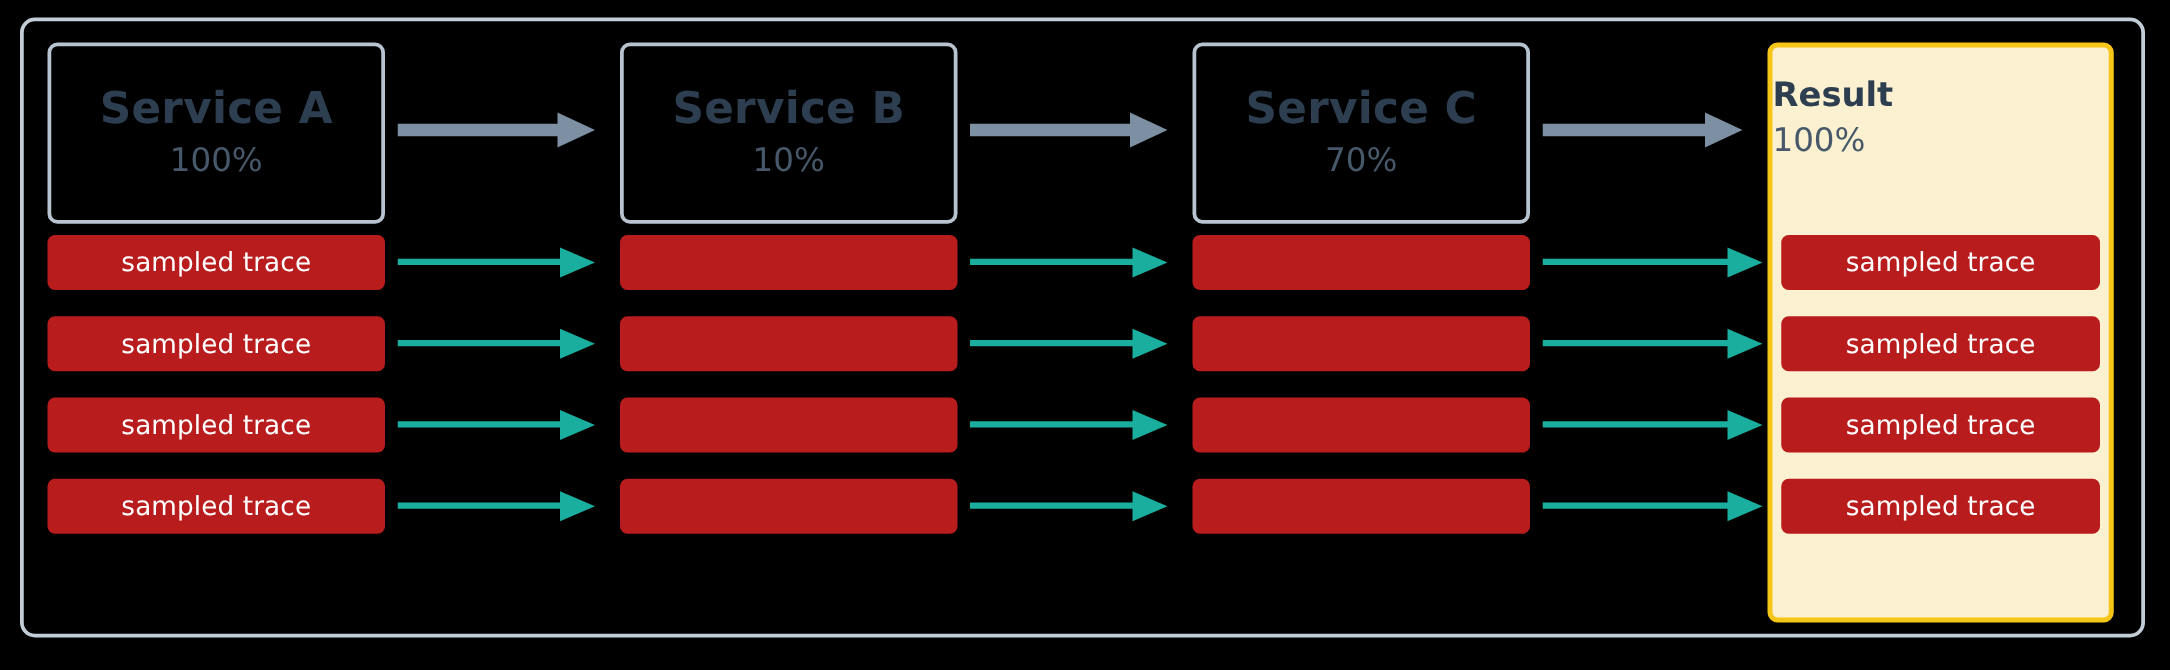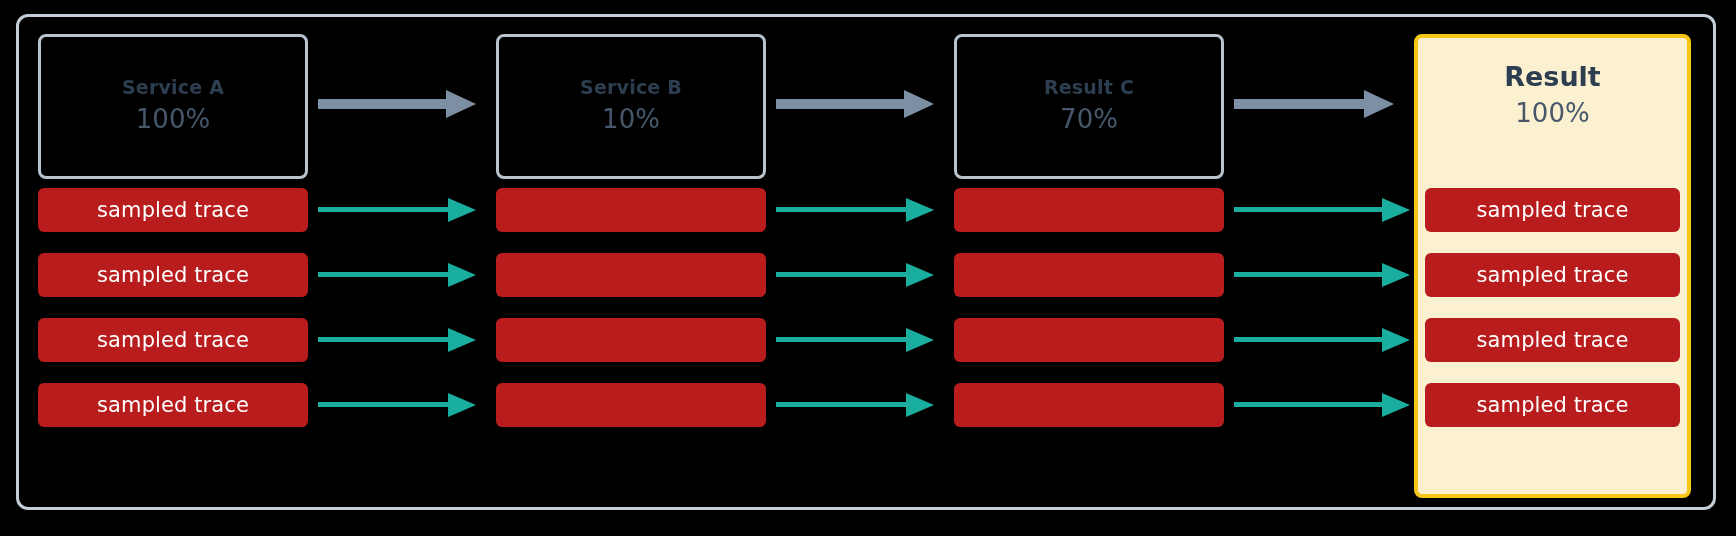--- a/index.html
+++ b/index.html
@@ -41,21 +41,21 @@
     border: 3px solid #b7c3ce;
     border-radius: 8px;
     background: transparent;
     display: flex;
     flex-direction: column;
     align-items: center;
     justify-content: center;
     text-align: center;
   }
   .service-title {
-    font-size: 19px;
+    font-size: 35px;
     font-weight: 700;
     color: #2c3e50;
     letter-spacing: 0.2px;
     line-height: 1.25;
   }
   .service-pct {
     font-size: 26px;
     font-weight: 400;
     color: #46586a;
     line-height: 1.35;
@@ -68,21 +68,20 @@
     box-sizing: border-box;
     border: 4px solid #f5c518;
     border-radius: 8px;
     background: #fbf0cf;
   }
   .result-head {
     position: absolute;
     left: 0;
     right: 0;
     top: 22px;
-    text-align: center;
   }
   .result-title {
     font-size: 27px;
     font-weight: 700;
     color: #2c3e50;
     line-height: 1.25;
   }
   .result-pct {
     font-size: 26px;
     font-weight: 400;
@@ -131,21 +130,21 @@
     <div class="service-title">Service A</div>
     <div class="service-pct">100%</div>
   </div>
 
   <div class="service-box" style="left:496px; top:34px; width:270px; height:145px;">
     <div class="service-title">Service B</div>
     <div class="service-pct">10%</div>
   </div>
 
   <div class="service-box" style="left:954px; top:34px; width:270px; height:145px;">
-    <div class="service-title">Result C</div>
+    <div class="service-title">Service C</div>
     <div class="service-pct">70%</div>
   </div>
 
   <svg class="arrow" style="left:318px; top:88px;" width="160" height="32" viewBox="0 0 160 32">
     <rect x="0" y="11" width="134" height="10" fill="#7d8fa3"></rect>
     <polygon points="128,2 158,16 128,30" fill="#7d8fa3"></polygon>
   </svg>
 
   <svg class="arrow" style="left:776px; top:88px;" width="160" height="32" viewBox="0 0 160 32">
     <rect x="0" y="11" width="134" height="10" fill="#7d8fa3"></rect>

